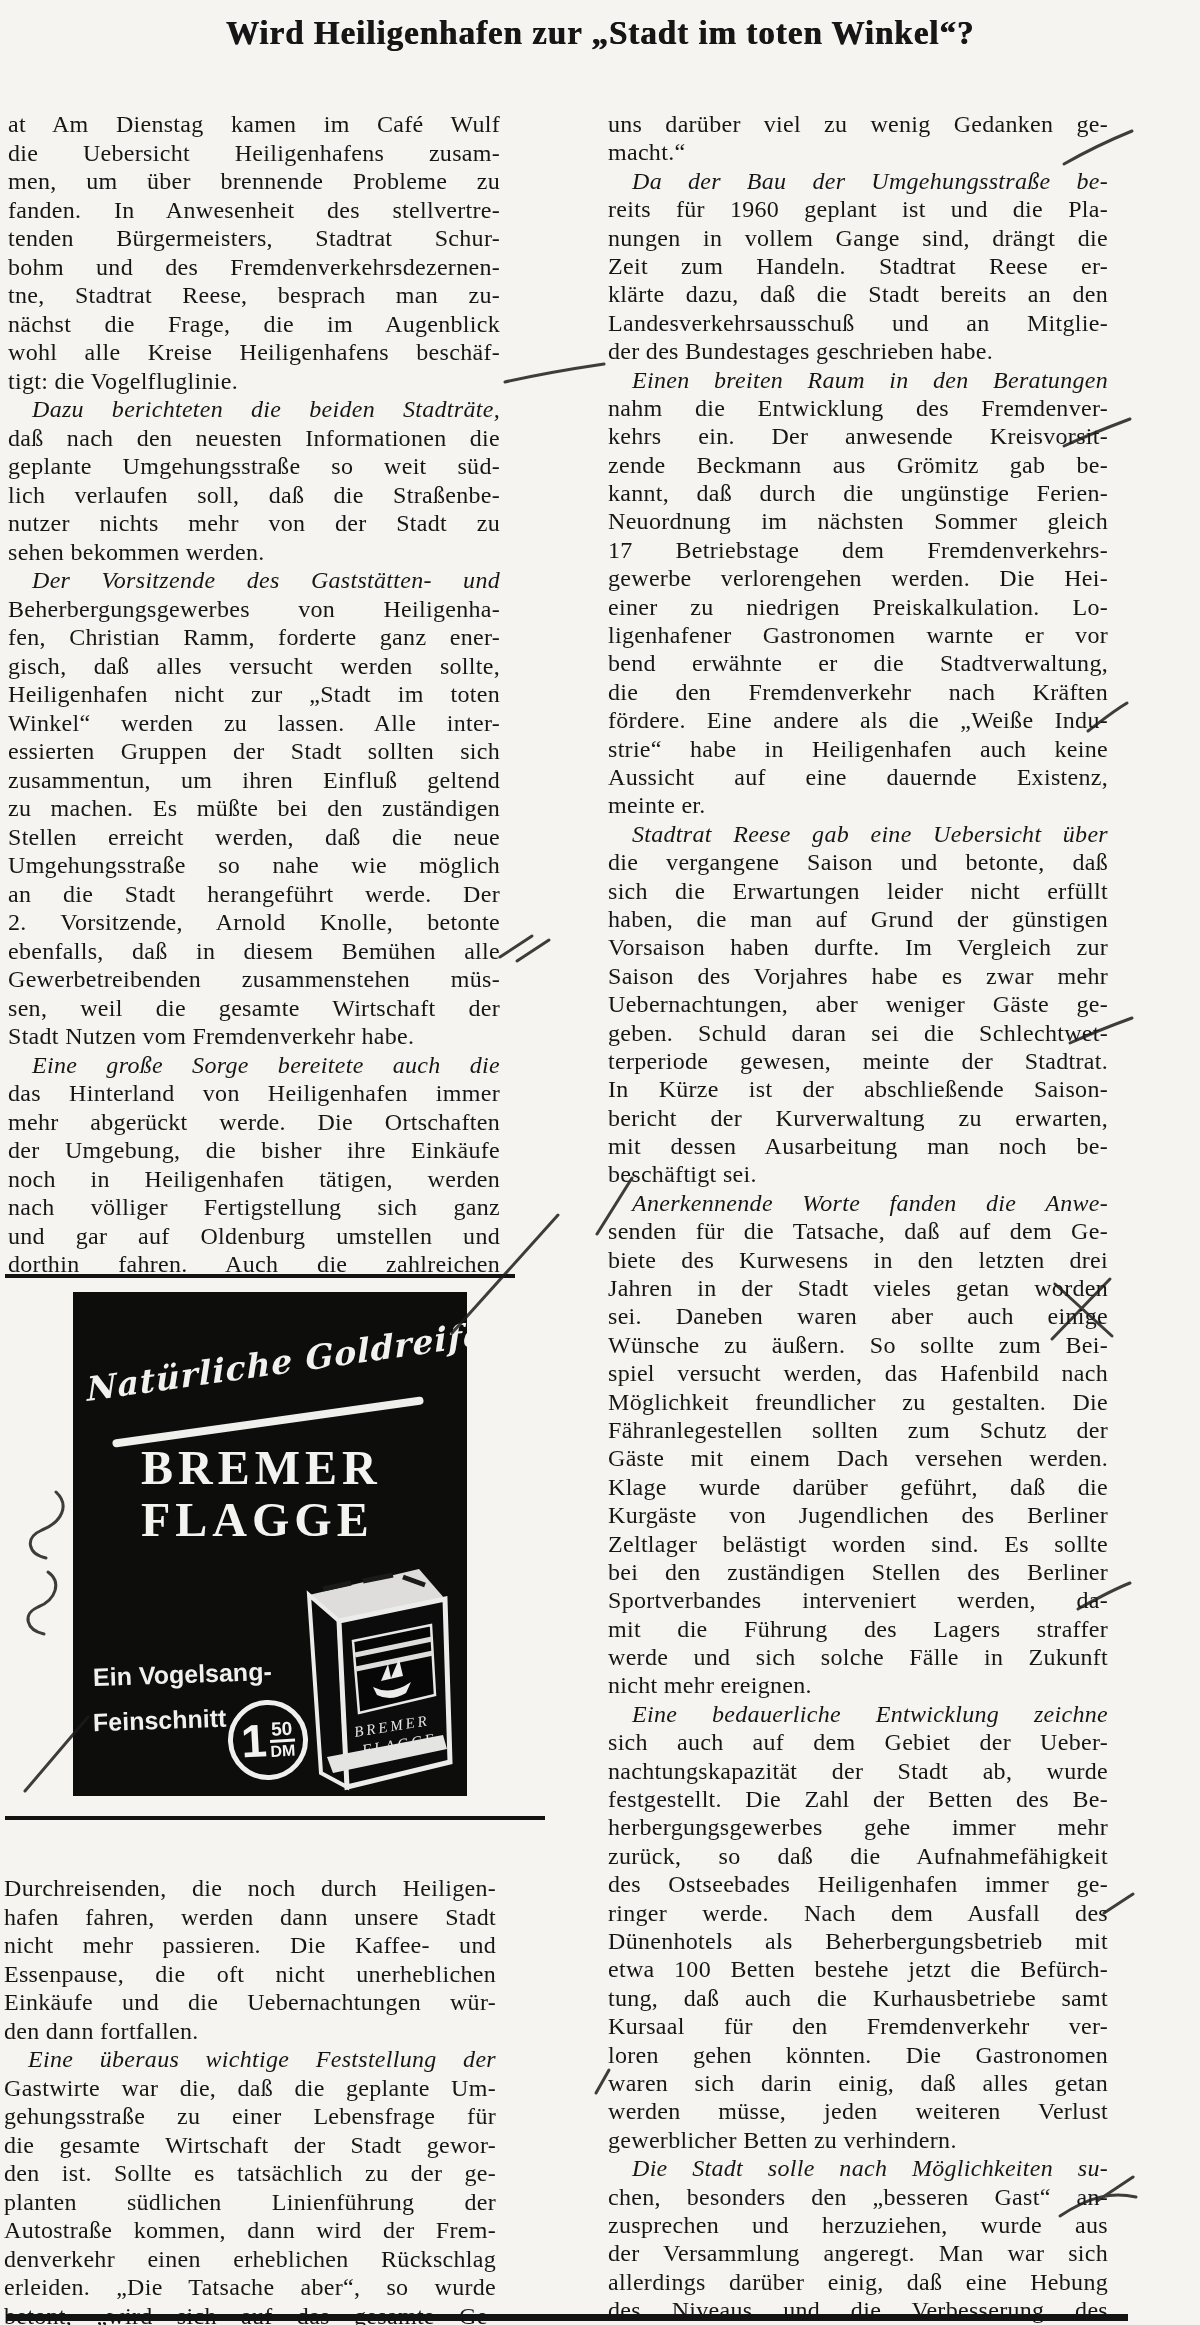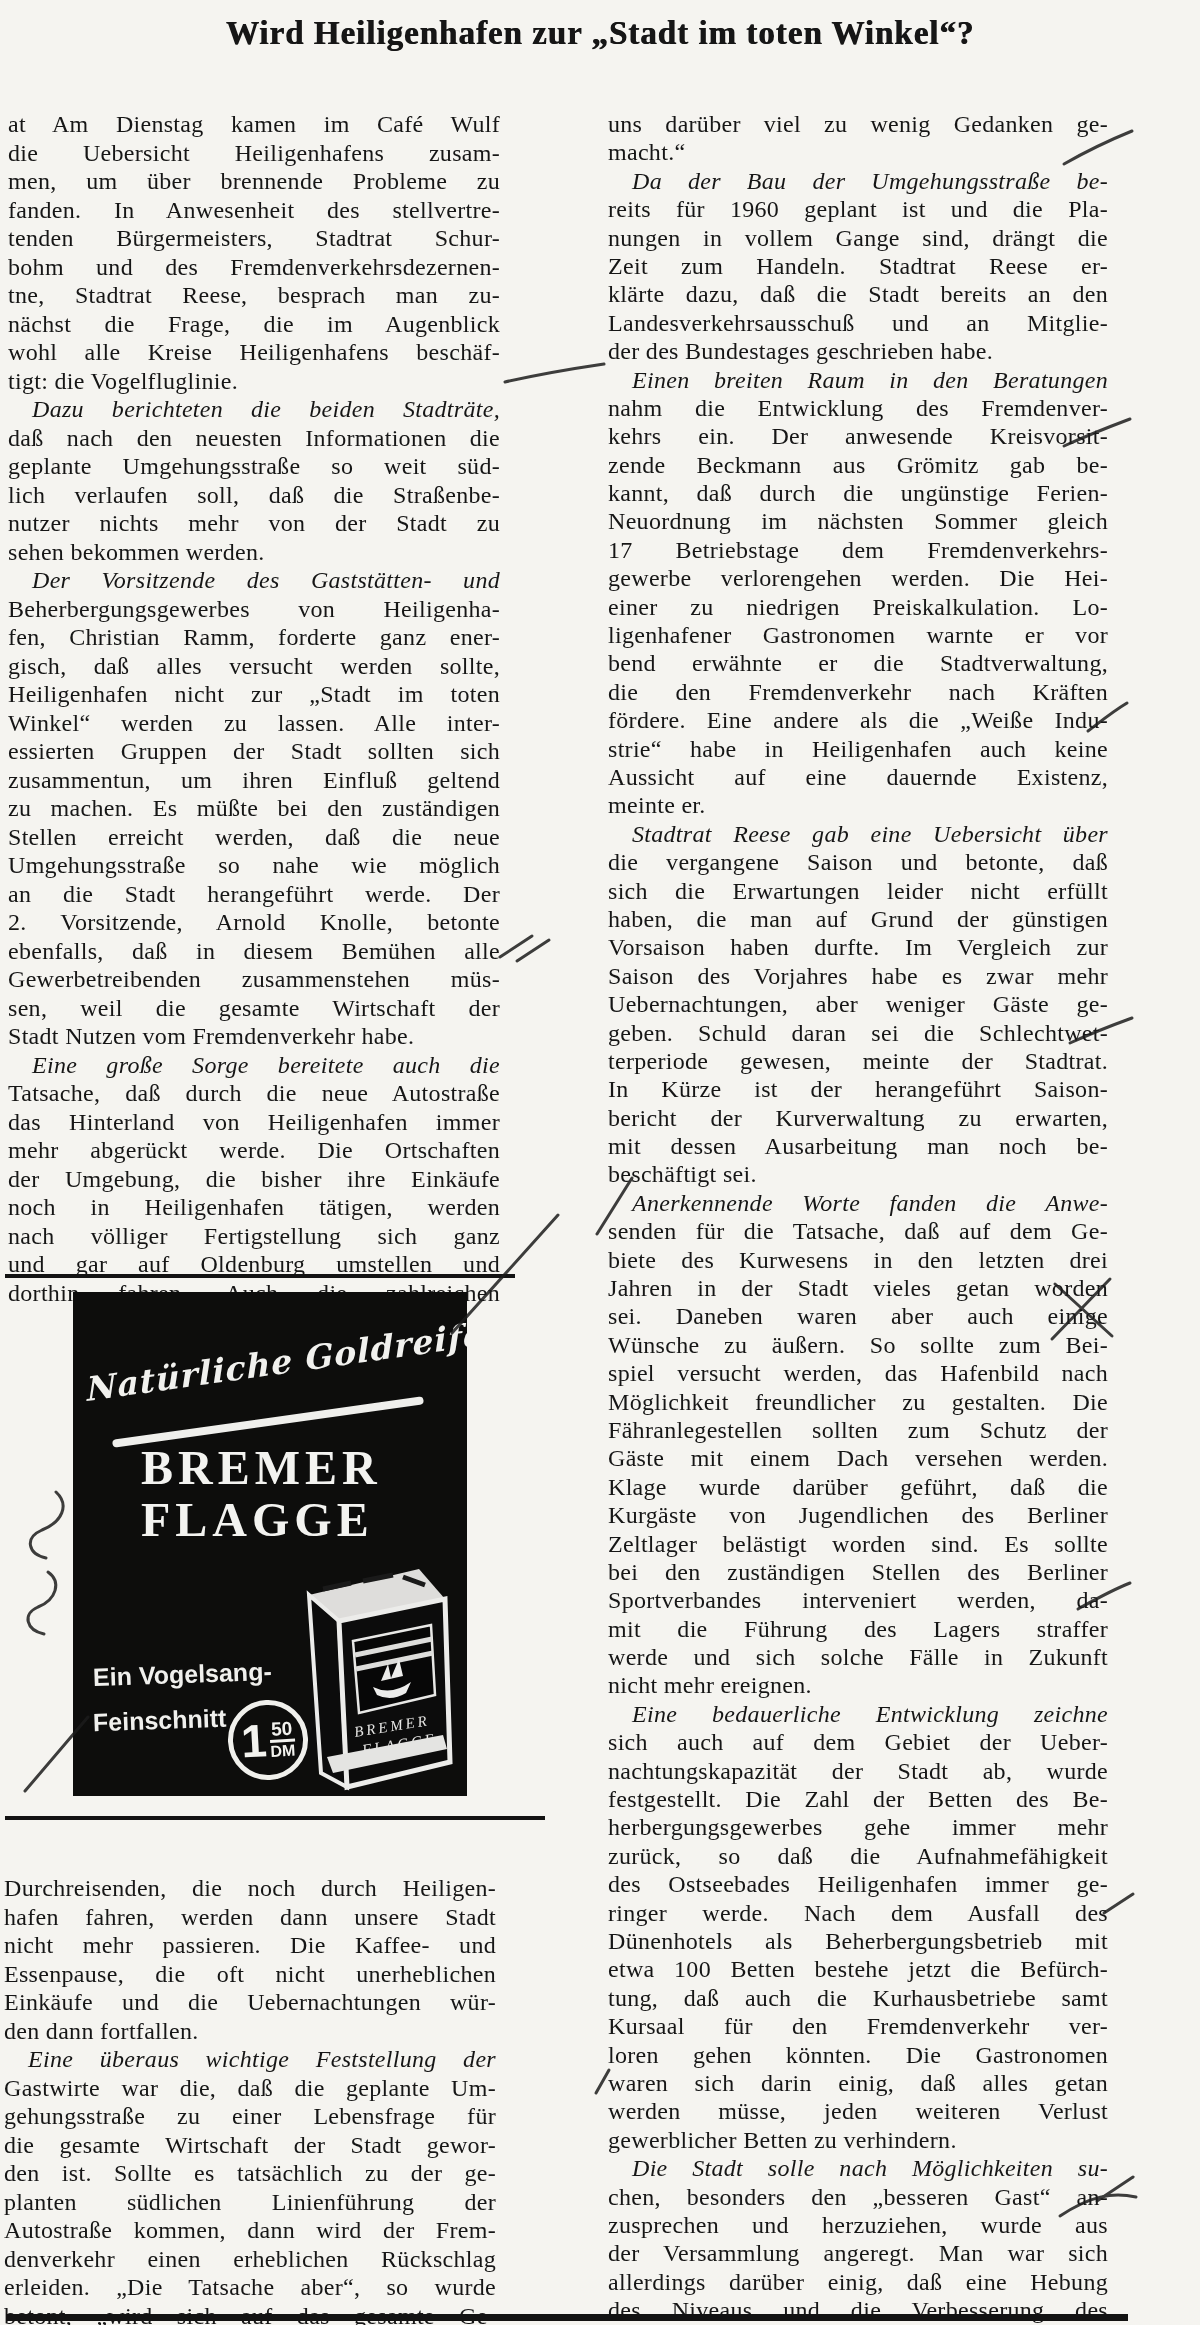--- a/index.html
+++ b/index.html
@@ -101,21 +101,20 @@
     <div class="tline">zu machen. Es müßte bei den zuständigen</div>
     <div class="tline">Stellen erreicht werden, daß die neue</div>
     <div class="tline">Umgehungsstraße so nahe wie möglich</div>
     <div class="tline">an die Stadt herangeführt werde. Der</div>
     <div class="tline">2. Vorsitzende, Arnold Knolle, betonte</div>
     <div class="tline">ebenfalls, daß in diesem Bemühen alle</div>
     <div class="tline">Gewerbetreibenden zusammenstehen müs-</div>
     <div class="tline">sen, weil die gesamte Wirtschaft der</div>
     <div class="tline end">Stadt Nutzen vom Fremdenverkehr habe.</div>
     <div class="tline ind">Eine große Sorge bereitete auch die</div>
-    <div class="tline">Tatsache, daß durch die neue Autostraße</div>
     <div class="tline">das Hinterland von Heiligenhafen immer</div>
     <div class="tline">mehr abgerückt werde. Die Ortschaften</div>
     <div class="tline">der Umgebung, die bisher ihre Einkäufe</div>
     <div class="tline">noch in Heiligenhafen tätigen, werden</div>
     <div class="tline">nach völliger Fertigstellung sich ganz</div>
     <div class="tline">und gar auf Oldenburg umstellen und</div>
     <div class="tline">dorthin fahren. Auch die zahlreichen</div>
   </div>
 
 <div class="textcol" style="left:4px;top:1830px;width:492px;--lh:28.5px">
@@ -166,21 +165,21 @@
     <div class="tline end">meinte er.</div>
     <div class="tline ind">Stadtrat Reese gab eine Uebersicht über</div>
     <div class="tline">die vergangene Saison und betonte, daß</div>
     <div class="tline">sich die Erwartungen leider nicht erfüllt</div>
     <div class="tline">haben, die man auf Grund der günstigen</div>
     <div class="tline">Vorsaison haben durfte. Im Vergleich zur</div>
     <div class="tline">Saison des Vorjahres habe es zwar mehr</div>
     <div class="tline">Uebernachtungen, aber weniger Gäste ge-</div>
     <div class="tline">geben. Schuld daran sei die Schlechtwet-</div>
     <div class="tline">terperiode gewesen, meinte der Stadtrat.</div>
-    <div class="tline">In Kürze ist der herangeführt Saison-</div>
+    <div class="tline">In Kürze ist der abschließende Saison-</div>
     <div class="tline">bericht der Kurverwaltung zu erwarten,</div>
     <div class="tline">mit dessen Ausarbeitung man noch be-</div>
     <div class="tline end">beschäftigt sei.</div>
     <div class="tline ind">Anerkennende Worte fanden die Anwe-</div>
     <div class="tline">senden für die Tatsache, daß auf dem Ge-</div>
     <div class="tline">biete des Kurwesens in den letzten drei</div>
     <div class="tline">Jahren in der Stadt vieles getan worden</div>
     <div class="tline">sei. Daneben waren aber auch einige</div>
     <div class="tline">Wünsche zu äußern. So sollte zum Bei-</div>
     <div class="tline">spiel versucht werden, das Hafenbild nach</div>

